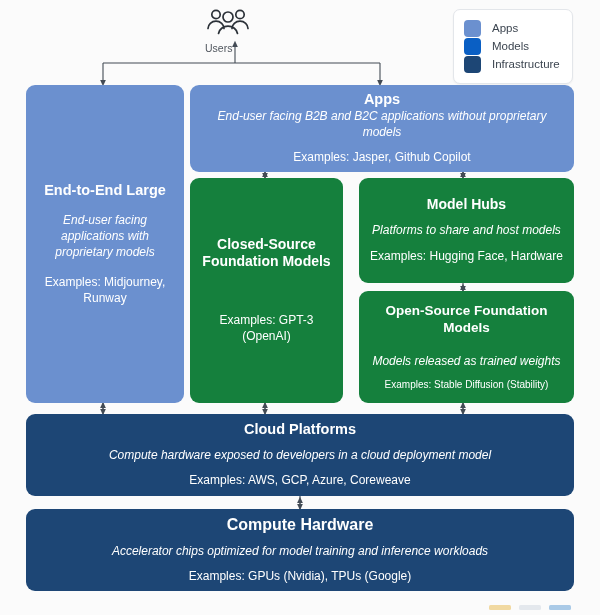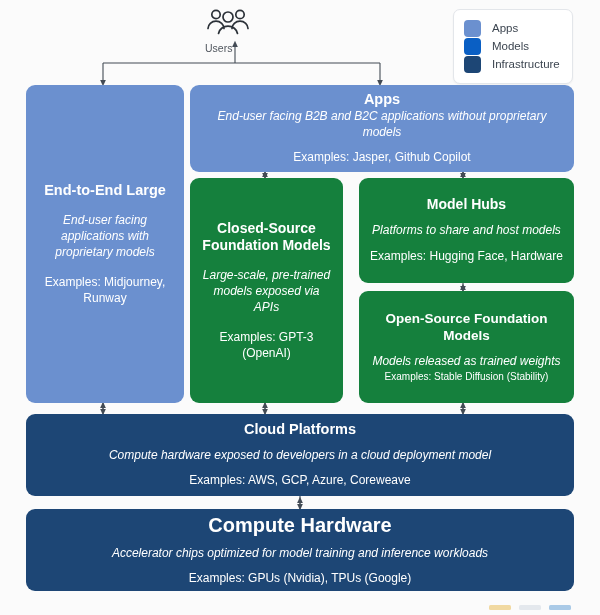--- a/index.html
+++ b/index.html
@@ -48,42 +48,42 @@
   #box-e2e      {left:26px; top:85px;  width:158px;height:318px;}
   #box-e2e .ttl {font-size:14.5px;}
   #box-e2e .desc{font-size:12px;margin-top:14px;}
   #box-e2e .ex  {font-size:12px;margin-top:14px;}
 
   #box-apps      {left:190px;top:85px; width:384px;height:87px;}
   #box-apps .ttl {font-size:14.5px;}
   #box-apps .desc{font-size:12px;}
   #box-apps .ex  {font-size:12px;margin-top:9px;}
 
-  #box-closed      {left:190px;top:178px;width:153px;height:225px;}
+  #box-closed      {left:190px;top:178px;width:153px;height:225px;gap:29px;}
   #box-closed .ttl {font-size:14px;}
   #box-closed .desc{font-size:12px;margin-top:14px;}
   #box-closed .ex  {font-size:12px;margin-top:14px;}
 
   #box-hubs      {left:359px;top:178px;width:215px;height:105px;}
   #box-hubs .ttl {font-size:14px;}
   #box-hubs .desc{font-size:12px;margin-top:10px;}
   #box-hubs .ex  {font-size:12px;margin-top:10px;}
 
-  #box-open      {left:359px;top:291px;width:215px;height:112px;}
+  #box-open      {left:359px;top:291px;width:215px;height:112px;gap:8px;}
   #box-open .ttl {font-size:13.5px;}
   #box-open .desc{font-size:12px;margin-top:10px;}
   #box-open .ex  {font-size:10px;margin-top:0;}
 
   #box-cloud      {left:26px;top:414px;width:548px;height:82px;}
   #box-cloud .ttl {font-size:14.5px;}
   #box-cloud .desc{font-size:12px;margin-top:9px;}
   #box-cloud .ex  {font-size:12px;margin-top:9px;}
 
   #box-hw      {left:26px;top:509px;width:548px;height:82px;}
-  #box-hw .ttl {font-size:20px;text-align:center;}
+  #box-hw .ttl {font-size:16px;text-align:center;}
   #box-hw .desc{font-size:12px;margin-top:9px;}
   #box-hw .ex  {font-size:12px;margin-top:9px;}
 
   svg.conn{position:absolute;left:0;top:0;width:600px;height:615px;pointer-events:none;}
   .corner-artifact{position:absolute;left:489px;top:603px;width:96px;height:7px;opacity:.5;}
 </style>
 </head>
 <body>
 
 <div id="stage">
@@ -163,21 +163,20 @@
   </div>
 
   <div class="box apps" id="box-apps">
     <div class="ttl">Apps</div>
     <div class="desc">End-user facing B2B and B2C applications without proprietary models</div>
     <div class="ex">Examples: Jasper, Github Copilot</div>
   </div>
 
   <div class="box models" id="box-closed">
     <div class="ttl">Closed-Source Foundation Models</div>
-    <div class="desc">Large-scale, pre-trained models exposed via APIs</div>
     <div class="ex">Examples: GPT-3 (OpenAI)</div>
   </div>
 
   <div class="box models" id="box-hubs">
     <div class="ttl">Model Hubs</div>
     <div class="desc">Platforms to share and host models</div>
     <div class="ex">Examples: Hugging Face, Hardware</div>
   </div>
 
   <div class="box models" id="box-open">

